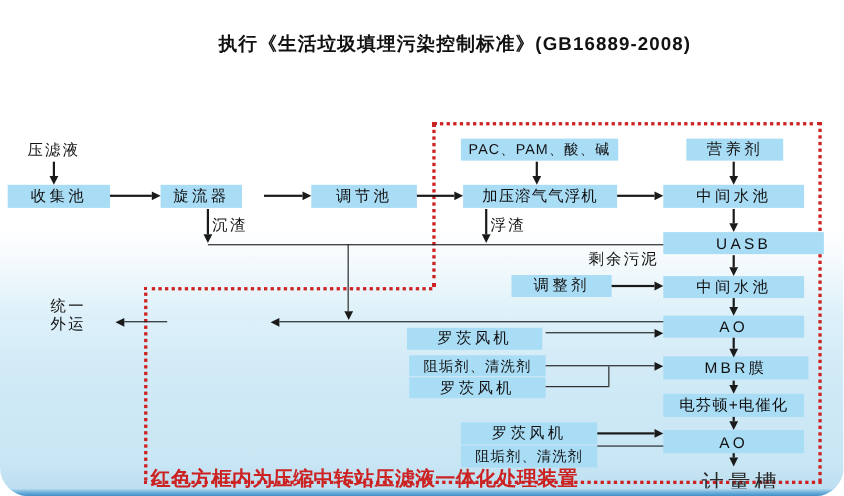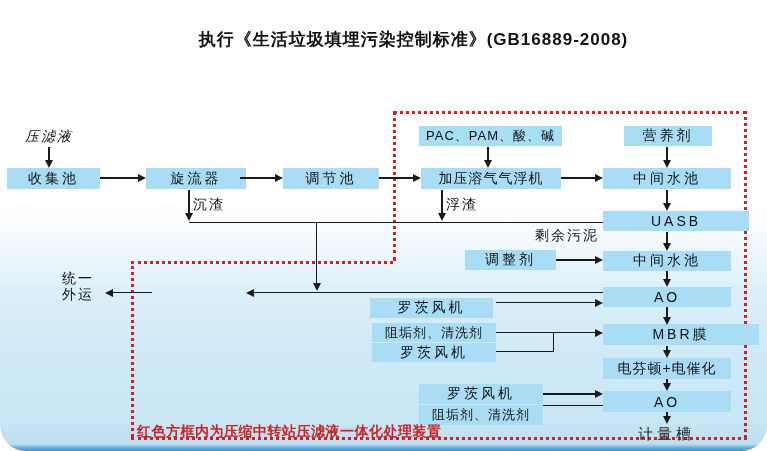--- a/index.html
+++ b/index.html
@@ -18,58 +18,58 @@
   .hl{position:absolute;height:2px;background:#1a1a1a;}
   .hl.thin{height:1px;}
   .vl{position:absolute;width:2px;background:#1a1a1a;}
   .vl.thin{width:1px;}
   .ah{position:absolute;width:0;height:0;}
   .ah.r{border-top:4px solid transparent;border-bottom:4px solid transparent;border-left:8px solid #1a1a1a;}
   .ah.l{border-top:4px solid transparent;border-bottom:4px solid transparent;border-right:8px solid #1a1a1a;}
   .ah.d{border-left:4px solid transparent;border-right:4px solid transparent;border-top:8px solid #1a1a1a;}
   .red-h{position:absolute;height:0;border-top:3px dotted #cc2222;}
   .red-v{position:absolute;width:0;border-left:3px dotted #cc2222;}
-  .caption{position:absolute;left:137px;top:423px;font-size:14px;font-weight:bold;
+  .caption{position:absolute;left:137px;top:423px;font-size:18px;font-weight:bold;
       color:#cc2222;letter-spacing:0.5px;white-space:nowrap;}
-  .meter{position:absolute;left:638px;top:425px;font-size:15px;letter-spacing:4px;color:#2a2a2a;white-space:nowrap;}
-  .outbound{position:absolute;left:62px;top:270px;font-size:14px;letter-spacing:2px;
+  .meter{position:absolute;left:638px;top:425px;font-size:20px;letter-spacing:4px;color:#2a2a2a;white-space:nowrap;}
+  .outbound{position:absolute;left:46px;top:270px;font-size:14px;letter-spacing:2px;
       line-height:16px;color:#111;text-align:right;}
 </style>
 </head>
 <body>
 
 <div id="stage">
   <div class="bg"></div>
 
   <div class="title">执行《生活垃圾填埋污染控制标准》(GB16889-2008)</div>
 
   <div class="red-h" style="left:393px;top:111px;width:354px;"></div>
   <div class="red-v" style="left:744px;top:111px;height:327px;"></div>
   <div class="red-h" style="left:131px;top:437px;width:616px;"></div>
   <div class="red-v" style="left:131px;top:261px;height:176px;"></div>
   <div class="red-h" style="left:131px;top:261px;width:262px;"></div>
   <div class="red-v" style="left:393px;top:111px;height:150px;"></div>
 
-  <div class="lbl" style="left:25px;top:128px;font-style:italic;">压滤液</div>
+  <div class="lbl" style="left:25px;top:128px;">压滤液</div>
   <div class="vl" style="left:48px;top:147px;height:13px;"></div>
   <div class="ah d" style="left:45px;top:160px;"></div>
 
   <div class="box" style="left:7px;top:168px;width:93px;height:21px;">收集池</div>
-  <div class="box" style="left:146px;top:168px;width:100px;height:21px;">旋流器</div>
+  <div class="box" style="left:146px;top:168px;width:74px;height:21px;">旋流器</div>
   <div class="box" style="left:283px;top:168px;width:96px;height:21px;">调节池</div>
   <div class="box tight" style="left:419px;top:126px;width:143px;height:20px;">PAC、PAM、酸、碱</div>
   <div class="box" style="left:421px;top:168px;width:140px;height:21px;letter-spacing:1px;">加压溶气气浮机</div>
   <div class="box" style="left:624px;top:126px;width:88px;height:20px;">营养剂</div>
   <div class="box" style="left:603px;top:168px;width:128px;height:21px;">中间水池</div>
 
   <div class="box" style="left:603px;top:211px;width:146px;height:20px;">UASB</div>
   <div class="box" style="left:465px;top:250px;width:91px;height:20px;">调整剂</div>
   <div class="box" style="left:603px;top:251px;width:128px;height:20px;">中间水池</div>
   <div class="box" style="left:603px;top:287px;width:128px;height:20px;">AO</div>
-  <div class="box" style="left:603px;top:324px;width:156px;height:21px;">MBR膜</div>
+  <div class="box" style="left:603px;top:324px;width:132px;height:21px;">MBR膜</div>
   <div class="box" style="left:603px;top:358px;width:128px;height:21px;letter-spacing:1px;">电芬顿+电催化</div>
   <div class="box" style="left:603px;top:391px;width:128px;height:21px;">AO</div>
 
   <div class="box" style="left:370px;top:298px;width:123px;height:20px;">罗茨风机</div>
   <div class="box tight" style="left:372px;top:323px;width:124px;height:19px;">阻垢剂、清洗剂</div>
   <div class="box" style="left:372px;top:343px;width:124px;height:19px;">罗茨风机</div>
   <div class="box" style="left:419px;top:384px;width:124px;height:20px;">罗茨风机</div>
   <div class="box tight" style="left:419px;top:405px;width:124px;height:20px;">阻垢剂、清洗剂</div>
 
 

